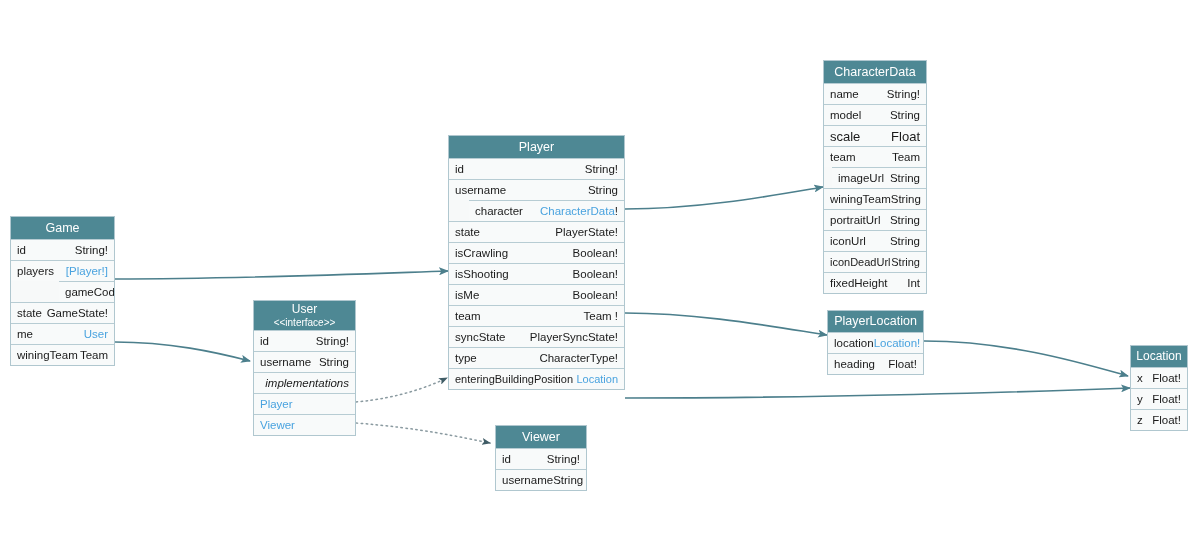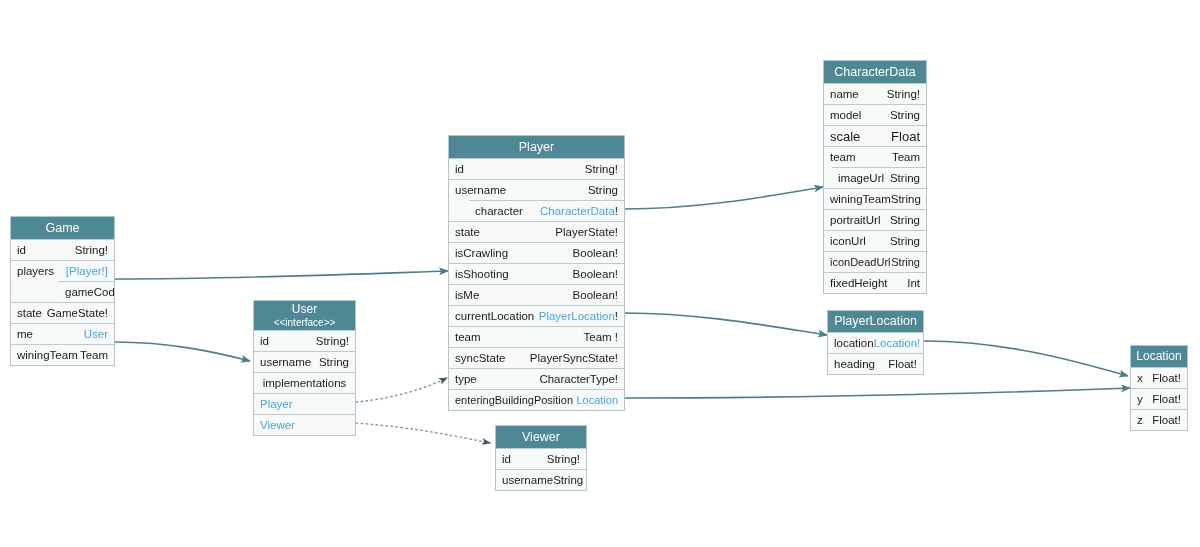--- a/index.html
+++ b/index.html
@@ -7,21 +7,21 @@
     font-family:"Liberation Sans",sans-serif;overflow:hidden;}
   svg.edges{position:absolute;left:0;top:0;width:1200px;height:547px;pointer-events:none;}
   .table{position:absolute;box-sizing:border-box;border:1px solid #b0c7cf;background:#f7f9f9;}
   .thead{background:#4e8894;color:#ffffff;text-align:center;box-sizing:border-box;
     line-height:1.15;display:flex;flex-direction:column;align-items:center;justify-content:center;}
   .thead .t1{display:block;}
   .thead .t2{display:block;font-size:10px;}
   .row{box-sizing:border-box;border-top:1px solid #b7ccd3;background:#f8fafa;
     display:flex;align-items:center;justify-content:space-between;
     padding:0 6px;color:#1a1a1a;white-space:nowrap;overflow:hidden;}
-  .row.center{justify-content:center;}
+  .row.center{justify-content:flex-end;font-style:italic;}
   .row.single{justify-content:flex-start;}
   .fname{text-align:left;}
   .ftype{text-align:right;}
   .lnk{color:#4aa3df;}
   .bang{color:#1a1a1a;}
 </style>
 </head>
 <body>
 
 <div id="canvas">
@@ -133,24 +133,20 @@
     </div>
     <div class="row" style="height:21px;font-size:11.5px;">
       <span class="fname">isShooting</span>
       <span class="ftype">Boolean!</span>
     </div>
     <div class="row" style="height:21px;font-size:11.5px;">
       <span class="fname">isMe</span>
       <span class="ftype">Boolean!</span>
     </div>
     <div class="row" style="height:21px;font-size:11.5px;">
-      <span class="fname">currentLocation</span>
-      <span class="ftype"><span class="lnk">PlayerLocation</span><span class="bang">!</span></span>
-    </div>
-    <div class="row" style="height:21px;font-size:11.5px;">
       <span class="fname">team</span>
       <span class="ftype">Team !</span>
     </div>
     <div class="row" style="height:21px;font-size:11.5px;">
       <span class="fname">syncState</span>
       <span class="ftype">PlayerSyncState!</span>
     </div>
     <div class="row" style="height:21px;font-size:11.5px;">
       <span class="fname">type</span>
       <span class="ftype">CharacterType!</span>

